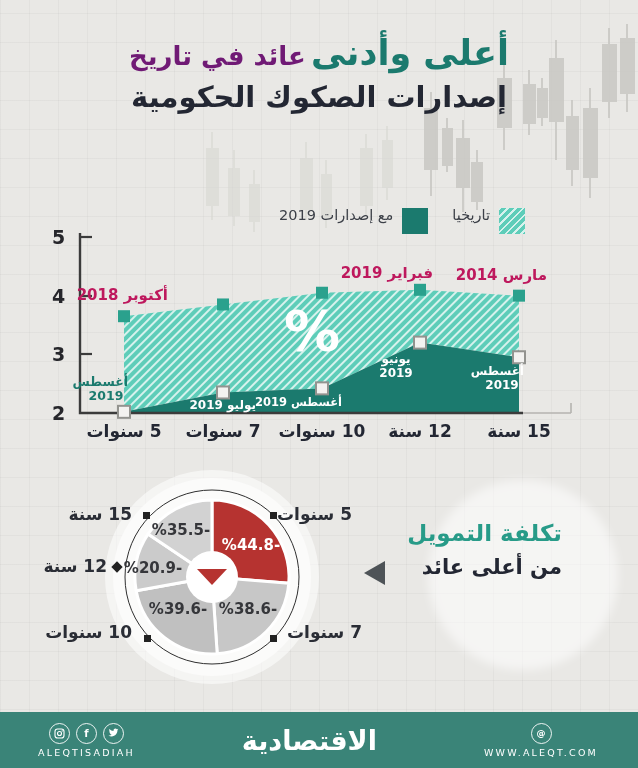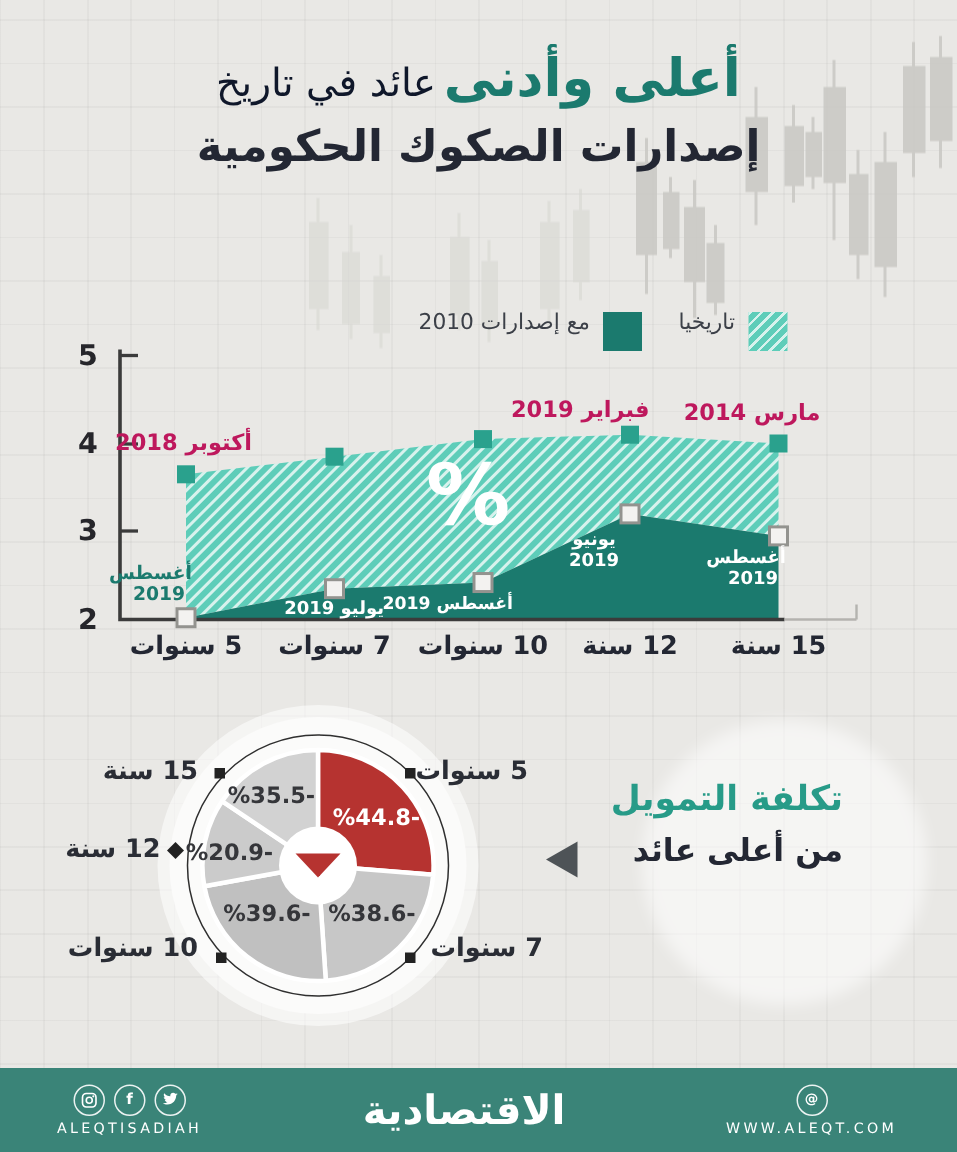--- a/index.html
+++ b/index.html
@@ -14,21 +14,21 @@
     background-image:
       repeating-linear-gradient(0deg, rgba(100,100,100,.055) 0 1px, transparent 1px 29px),
       repeating-linear-gradient(90deg, rgba(100,100,100,.055) 0 1px, transparent 1px 29px);
   }
   svg.layer{position:absolute;left:0;top:0;z-index:1;}
 
   
   .title{position:absolute;top:33px;left:0;right:0;text-align:center;z-index:2;}
   .title .l1{white-space:nowrap;}
   .title .accent{color:#1b7a6e;font-size:35px;font-weight:800;letter-spacing:-.5px;}
-  .title .rest{color:#0f172a;font-size:26px;font-weight:400;margin-top:16px;}
+  .title .rest{color:#701a75;font-size:26px;font-weight:700;margin-top:16px;}
   .title .l2{color:#232733;font-size:29px;font-weight:800;margin-top:7px;}
 
   
   .legend{position:absolute;top:206px;right:113px;display:flex;gap:24px;z-index:2;}
   .leg-item{display:flex;gap:9px;align-items:flex-start;}
   .swatch{width:26px;height:26px;margin-top:2px;}
   .swatch.solid{background:#1b7a6e;}
   .swatch.hatch{background:#5ecdb9;
     background-image:repeating-linear-gradient(135deg, rgba(255,255,255,.75) 0 1.8px, transparent 1.8px 5.5px);}
   .leg-item .t1{font-size:16.5px;font-weight:700;color:#232733;line-height:20px;white-space:nowrap;}
@@ -189,21 +189,21 @@
   <div class="legend">
     <div class="leg-item">
       <span class="swatch hatch"></span>
       <span>
         <div class="t2">تاريخيا</div>
       </span>
     </div>
     <div class="leg-item">
       <span class="swatch solid"></span>
       <span>
-        <div class="t2">مع إصدارات 2010</div>
+        <div class="t2">مع إصدارات 2019</div>
       </span>
     </div>
   </div>
 
   <div class="ytick" style="left:52px;top:226px;">5</div>
   <div class="ytick" style="left:52px;top:285px;">4</div>
   <div class="ytick" style="left:52px;top:343px;">3</div>
   <div class="ytick" style="left:52px;top:402px;">2</div>
 
   <div class="xcat" style="left:79px;">5 سنوات</div>

